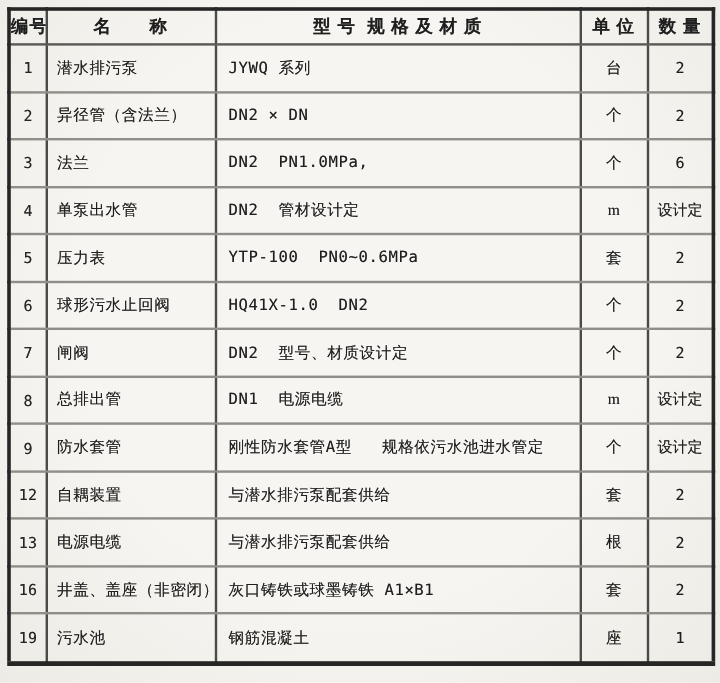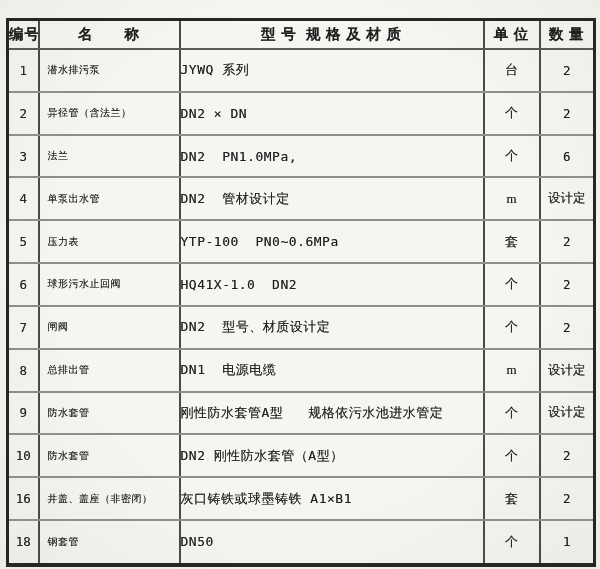--- a/index.html
+++ b/index.html
@@ -11,21 +11,21 @@
   }
   body {
     position: relative;
     background: radial-gradient(ellipse at 50% 45%, #f6f5f1 55%, #edebe5 100%);
     font-family: "Liberation Serif", "DejaVu Serif", serif;
     color: #1f1f1f;
   }
   .scan-table {
     position: absolute;
     left: 6px;
-    top: 18px;
+    top: 6px;
     width: 587px;
     height: 549px;
     border-collapse: collapse;
     table-layout: fixed;
     border: 3px solid #262626;
     border-bottom-width: 4px;
     background: transparent;
   }
   .scan-table th, .scan-table td {
     border-left: 2px solid #4a4a48;
@@ -53,24 +53,25 @@
 
   td.no-cell {
     text-align: center;
     font-family: "DejaVu Sans Mono", "Liberation Mono", monospace;
     font-size: 12.5px;
     color: #262626;
   }
   td.name-cell {
     text-align: left;
     padding-left: 8px;
-    font-size: 10px;
+    font-size: 13px;
   }
   td.spec-cell {
     text-align: left;
+    padding-left: 10px;
     font-size: 13px;
     font-family: "DejaVu Sans Mono", "Liberation Serif", monospace;
   }
   td.spec-cell, td.name-cell { letter-spacing: 0.5px; }
   td.unit-cell {
     text-align: center;
     font-size: 13px;
   }
   td.qty-cell {
     text-align: center;
@@ -156,34 +157,41 @@
         <td class="qty-cell">设计定</td>
       </tr>
       <tr>
         <td class="no-cell">9</td>
         <td class="name-cell">防水套管</td>
         <td class="spec-cell">刚性防水套管A型   规格依污水池进水管定</td>
         <td class="unit-cell">个</td>
         <td class="qty-cell">设计定</td>
       </tr>
       <tr>
-        <td class="no-cell">10</td>
-        <td class="name-cell">防水套管</td>
-        <td class="spec-cell">DN2 刚性防水套管（A型）</td>
-        <td class="unit-cell">个</td>
+        <td class="no-cell">12</td>
+        <td class="name-cell">自耦装置</td>
+        <td class="spec-cell">与潜水排污泵配套供给</td>
+        <td class="unit-cell">套</td>
+        <td class="qty-cell">2</td>
+      </tr>
+      <tr>
+        <td class="no-cell">13</td>
+        <td class="name-cell">电源电缆</td>
+        <td class="spec-cell">与潜水排污泵配套供给</td>
+        <td class="unit-cell">根</td>
         <td class="qty-cell">2</td>
       </tr>
       <tr>
         <td class="no-cell">16</td>
         <td class="name-cell">井盖、盖座（非密闭）</td>
         <td class="spec-cell">灰口铸铁或球墨铸铁 A1×B1</td>
         <td class="unit-cell">套</td>
         <td class="qty-cell">2</td>
       </tr>
       <tr>
-        <td class="no-cell">18</td>
-        <td class="name-cell">钢套管</td>
-        <td class="spec-cell">DN50</td>
-        <td class="unit-cell">个</td>
+        <td class="no-cell">19</td>
+        <td class="name-cell">污水池</td>
+        <td class="spec-cell">钢筋混凝土</td>
+        <td class="unit-cell">座</td>
         <td class="qty-cell">1</td>
       </tr>
     </tbody>
 </table>
 
 </body></html>

